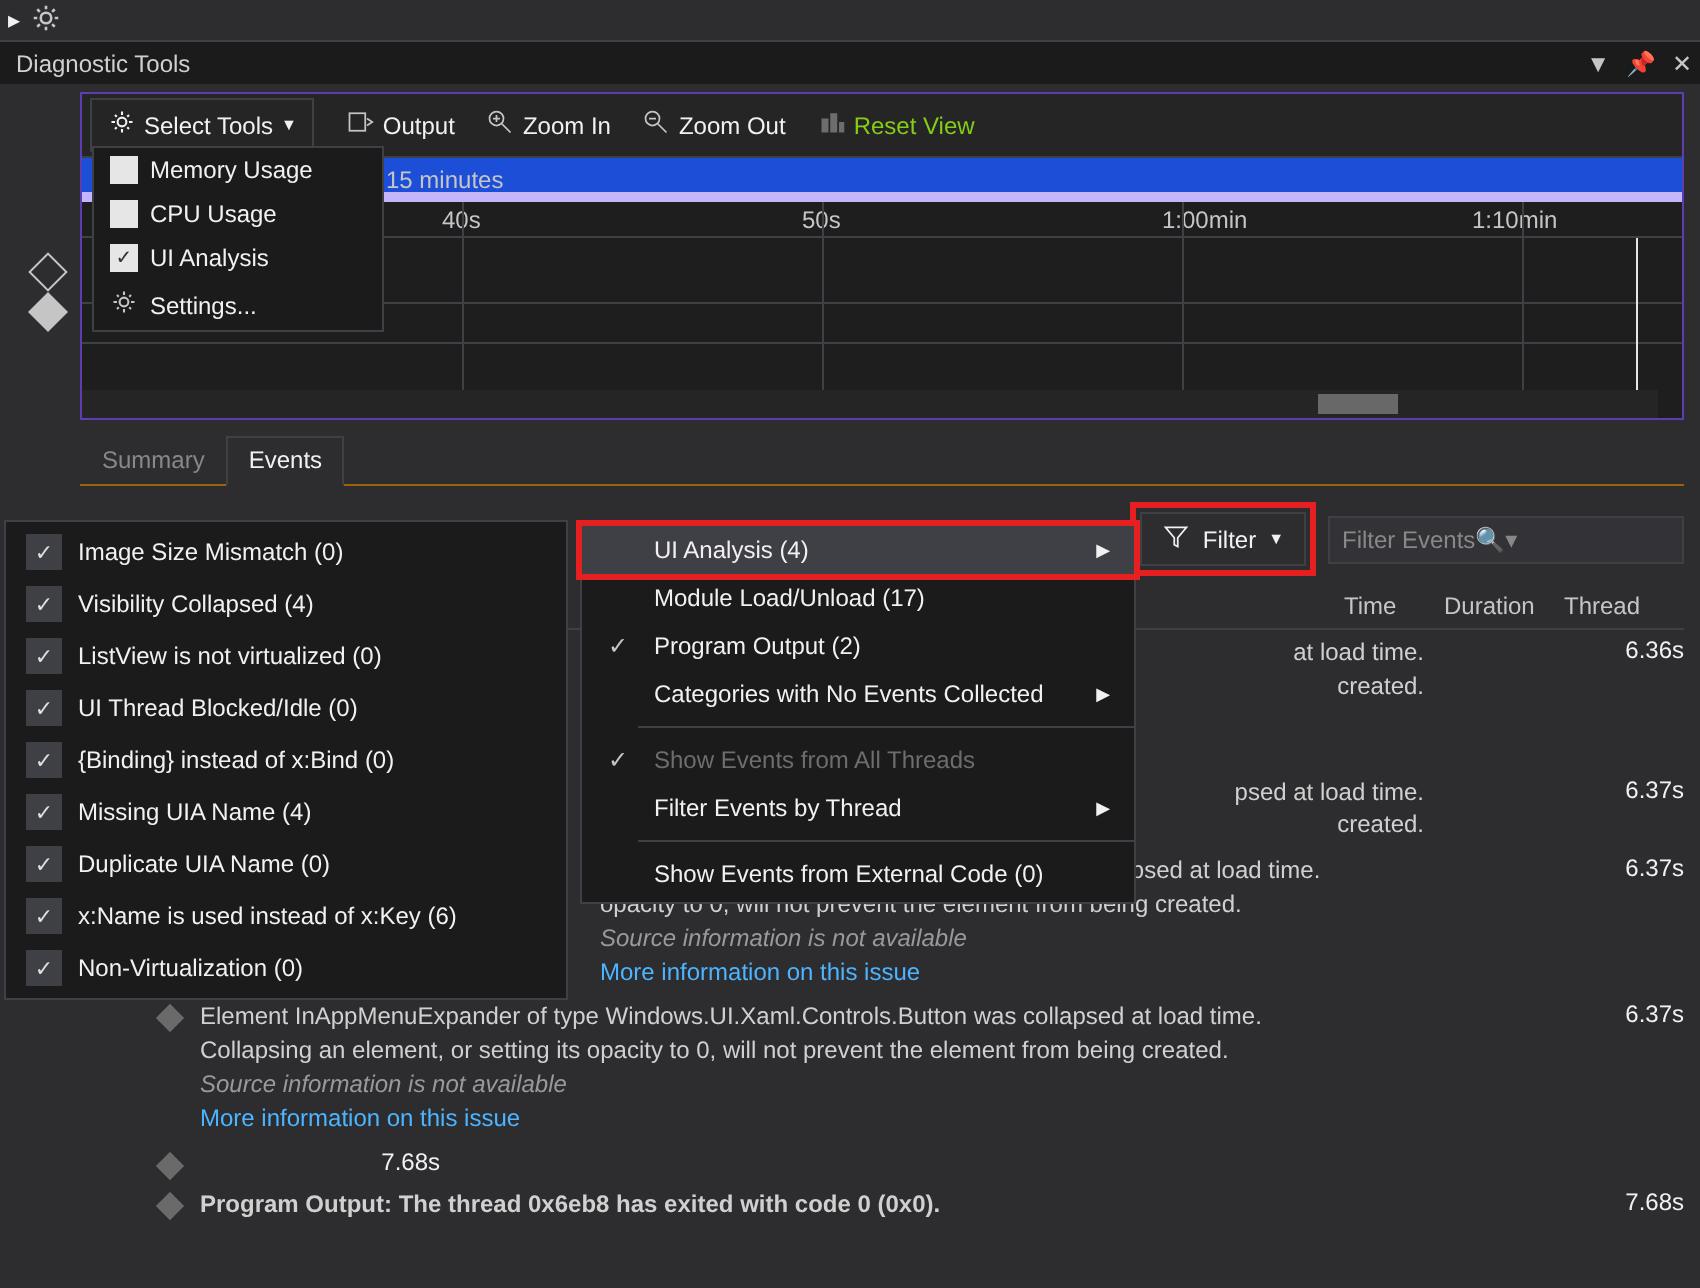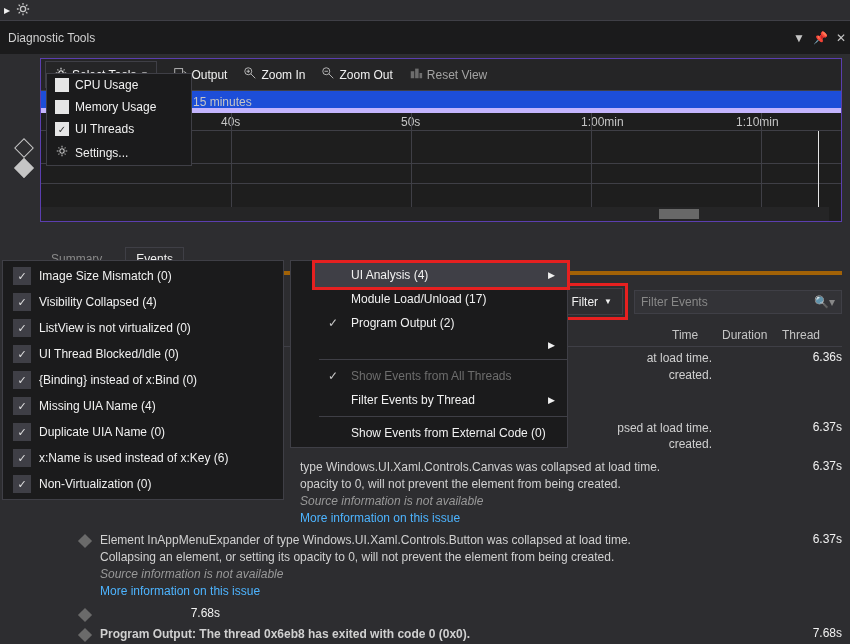--- a/index.html
+++ b/index.html
@@ -14,21 +14,21 @@
   position: relative;
 }
 .top-bar {
   height: 20px;
   background: #2d2d30;
   display: flex;
   align-items: center;
   padding: 0 4px;
 }
 .panel-title-bar {
-  height: 34px;
+  height: 22px;
   background: #1b1b1c;
   border-top: 1px solid #3f3f46;
   display: flex;
   align-items: center;
   padding: 0 8px;
   position: relative;
 }
 .panel-title-bar .title { color: #d0d0d0; }
 .panel-title-bar .right-icons {
   position: absolute;
@@ -51,21 +51,21 @@
 }
 .toolbar-btn {
   display: flex;
   align-items: center;
   gap: 4px;
   padding: 4px 8px;
   color: #f1f1f1;
   cursor: pointer;
   white-space: nowrap;
 }
-.toolbar-btn.disabled { color: #a3a3a3; }
+.toolbar-btn.disabled { color: #84cc16; }
 .toolbar-btn .caret { font-size: 8px; }
 .select-tools-btn {
   border: 1px solid #3f3f46;
   margin-right: 8px;
 }
 .dropdown {
   position: absolute;
   left: 46px;
   top: 73px;
   width: 146px;
@@ -150,24 +150,23 @@
 }
 .timeline-scroll .thumb {
   position: absolute;
   right: 130px;
   top: 2px;
   width: 40px;
   height: 10px;
   background: #686868;
 }
 .tabs-bar {
-  margin: 25px 8px 0 40px;
-  display: flex;
-  border-bottom: 4px solid #a16207;
-  gap: 12px;
+  margin: 8px 8px 0 40px;
+  display: flex;
+  border-bottom: 1px solid #a16207;
 }
 .tab {
   padding: 4px 10px;
   color: #888;
   border: 1px solid transparent;
 }
 .tab.active {
   color: #f1f1f1;
   border: 1px solid #3f3f46;
   border-bottom: 1px solid #2d2d30;
@@ -186,29 +185,28 @@
   gap: 6px;
   padding: 4px 10px;
   border: 1px solid #3f3f46;
   color: #f1f1f1;
 }
 .filter-highlight {
   border: 3px solid #e62020;
   padding: 2px;
 }
 .search-box {
-  width: 208px;
+  width: 178px;
   height: 24px;
   background: #333337;
   border: 1px solid #3f3f46;
   color: #888;
   padding: 0 6px;
   display: flex;
   align-items: center;
-  justify-content: space-between;
 }
 .table-header {
   margin: 4px 8px 0 40px;
   display: flex;
   justify-content: flex-end;
   padding: 4px 0;
   border-bottom: 1px solid #3f3f46;
   color: #c5c5c5;
 }
 .table-header .col-time { width: 50px; }
@@ -244,21 +242,20 @@
   border: 1px solid #3f3f46;
   z-index: 10;
   padding: 2px 0;
 }
 .filter-menu-row {
   display: flex;
   align-items: center;
   padding: 5px 12px 5px 8px;
   color: #f1f1f1;
   gap: 8px;
-  margin-left: 24px;
 }
 .filter-menu-row .check {
   width: 20px;
   text-align: center;
   color: #c5c5c5;
 }
 .filter-menu-row .arrow {
   margin-left: auto;
   font-size: 9px;
 }
@@ -476,29 +473,29 @@
   <div class="event-row">
     <div class="dia"></div>
     <div class="content"><b>Program Output: The thread 0x6eb8 has exited with code 0 (0x0).</b></div>
     <div class="time">7.68s</div>
   </div>
 </div>
 
 <div class="dropdown">
   <div class="dropdown-item">
     <span class="checkbox"></span>
-    <span>CPU Usage</span>
+    <span>Memory Usage</span>
   </div>
   <div class="dropdown-item">
     <span class="checkbox"></span>
-    <span>Memory Usage</span>
+    <span>CPU Usage</span>
   </div>
   <div class="dropdown-item">
     <span class="checkbox">✓</span>
-    <span>UI Threads</span>
+    <span>UI Analysis</span>
   </div>
   <div class="dropdown-item">
     <span style="width:14px">
       <svg class="icon" viewBox="0 0 16 16">
           <circle cx="8" cy="8" r="2.5" fill="none" stroke="#c5c5c5" stroke-width="1.2"></circle>
           <path d="M8 2v2M8 12v2M2 8h2M12 8h2M4 4l1 1M11 11l1 1M4 12l1-1M11 5l1-1" stroke="#c5c5c5" stroke-width="1.2"></path>
         </svg>
     </span>
     <span>Settings...</span>
   </div>
@@ -513,20 +510,21 @@
   <div class="filter-menu-row">
     <span class="check"></span>
     <span>Module Load/Unload (17)</span>
   </div>
   <div class="filter-menu-row">
     <span class="check">✓</span>
     <span>Program Output (2)</span>
   </div>
   <div class="filter-menu-row">
     <span class="check"></span>
+    <span>Categories with No Events Collected</span>
     <span class="arrow">▶</span>
   </div>
   <div class="filter-menu-sep"></div>
   <div class="filter-menu-row disabled">
     <span class="check">✓</span>
     <span>Show Events from All Threads</span>
   </div>
   <div class="filter-menu-row">
     <span class="check"></span>
     <span>Filter Events by Thread</span>

